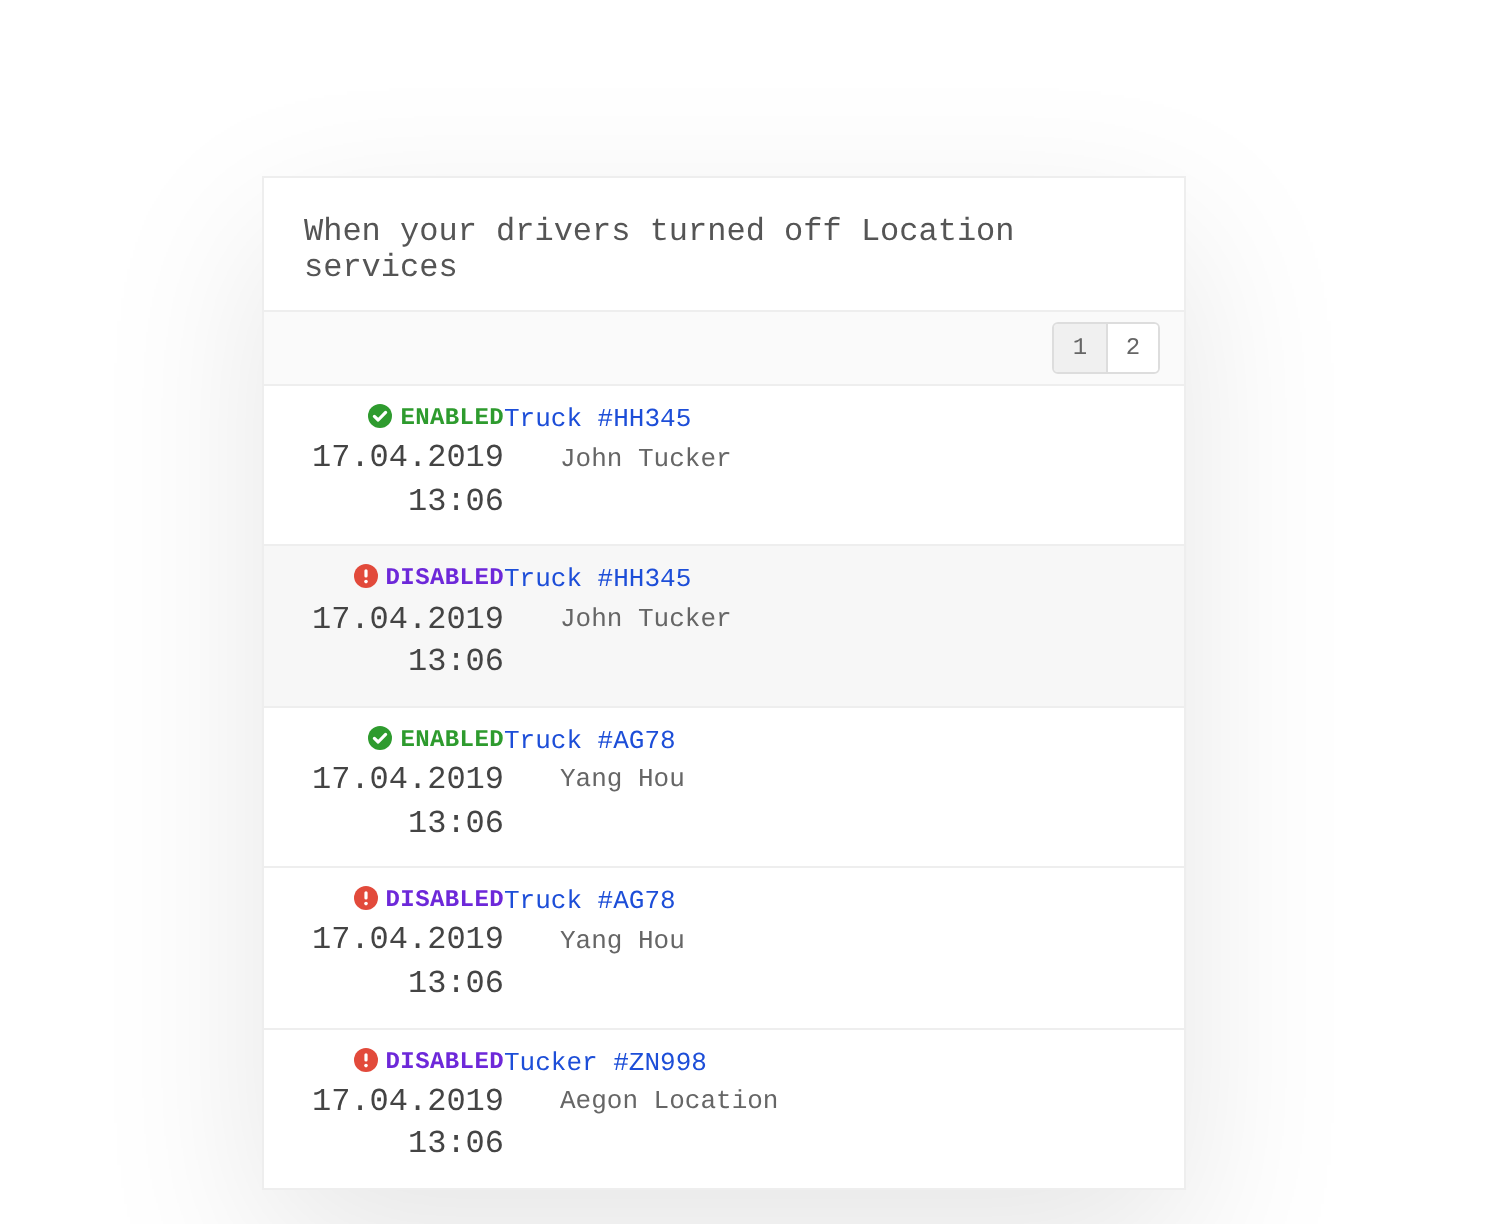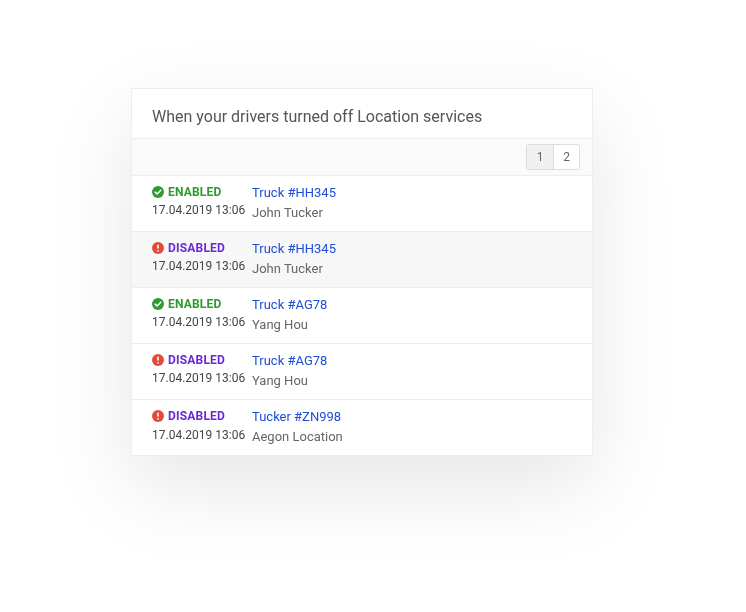--- a/index.html
+++ b/index.html
@@ -1,16 +1,16 @@
 <!DOCTYPE html>
 <html><head>
 <meta charset="utf-8">
 <style>
   html,body{margin:0;padding:0;background:#fff;font-family:-apple-system,BlinkMacSystemFont,"Segoe UI",Roboto,Helvetica,Arial,sans-serif;color:#333;}
-  .stage{width:746px;height:612px;position:relative;}
+  .stage{width:746px;height:612px;position:relative;font-family:Liberation Mono, monospace;}
   .card{
     position:absolute;
     left:131px; top:88px;
     width:460px;
     background:#fff;
     border:1px solid #eee;
     box-shadow:0 30px 80px rgba(0,0,0,0.10);
   }
   .card-title{
     font-size:16px;
@@ -44,29 +44,29 @@
   .list{display:block;}
   .row{
     display:flex;
     padding:8px 20px 10px 20px;
     border-bottom:1px solid #eee;
     font-size:13px;
     line-height:1.35;
   }
   .row:last-child{border-bottom:none;}
   .row.alt{background:#f7f7f7;}
-  .col-left{width:100px;flex:0 0 100px;}
+  .col-left{width:100px;flex:0 0 100px;text-align:right;}
   .col-right{flex:1;color:#555;}
   .status{font-weight:700;font-size:12px;letter-spacing:.2px;}
   .status.en{color:#2e9b2e;}
   .status.dis{color:#6d28d9;}
   .status-ico{display:inline-block;vertical-align:-2px;margin-right:4px;}
-  .ts{color:#444;font-size:12px;margin-top:2px;}
+  .ts{color:#444;font-size:16px;margin-top:2px;}
   .truck{color:#1d4ed8;}
-  .driver{color:#666;margin-top:2px;}
+  .driver{color:#666;margin-top:2px;margin-left:28px;}
 </style>
 </head>
 <body>
 
 <div class="stage">
   <div class="card">
 
     <div class="card-title">When your drivers turned off Location services</div>
 
     <div class="pager-bar">

